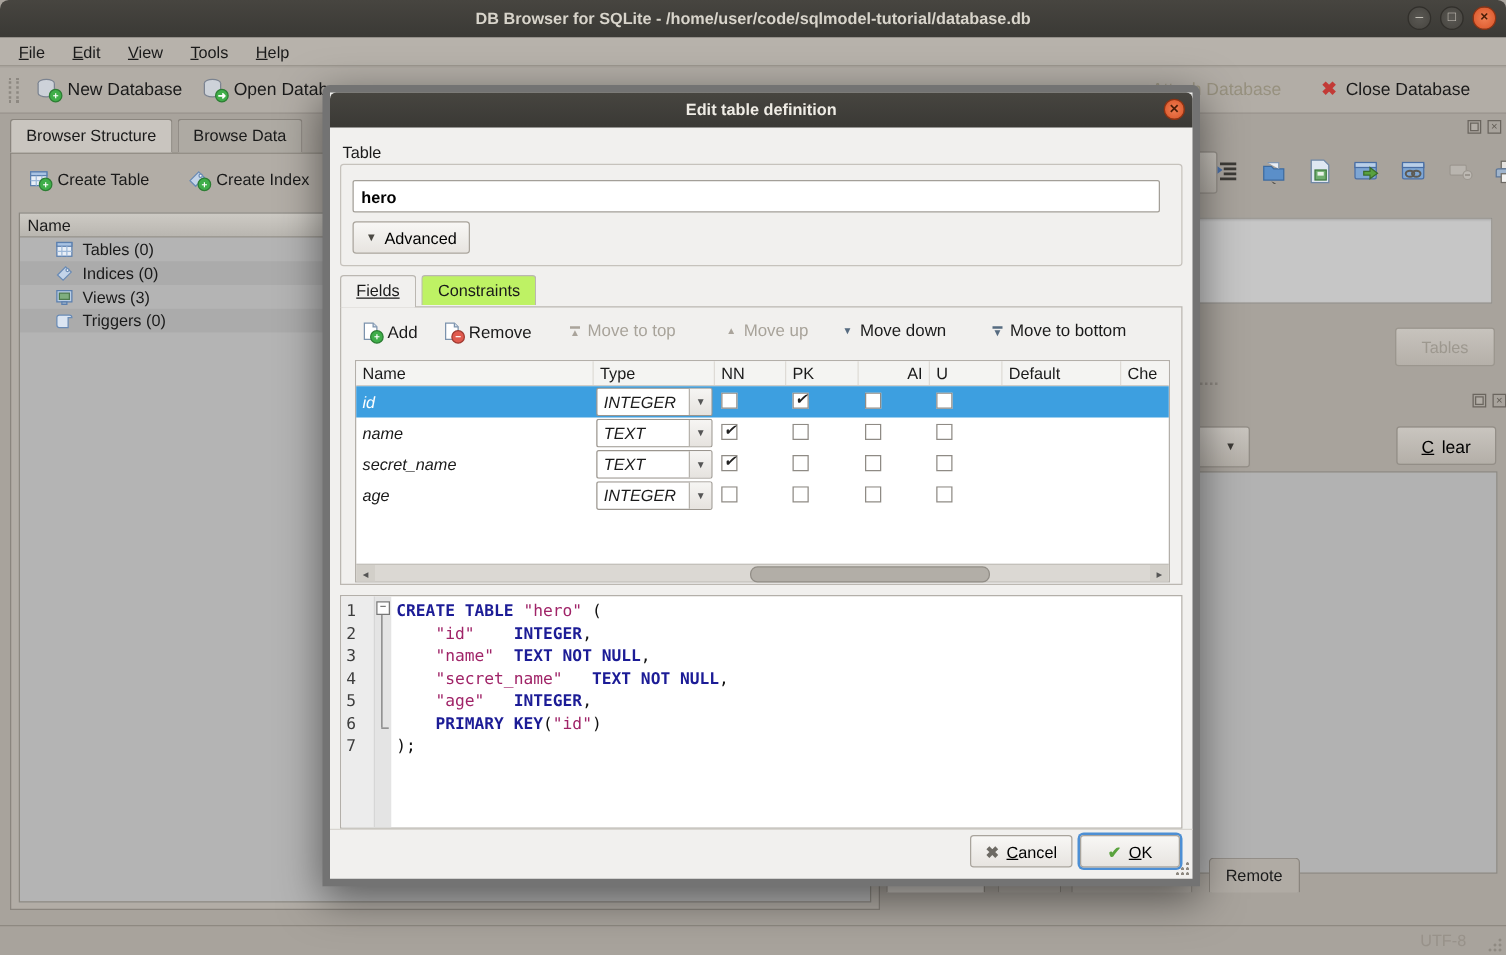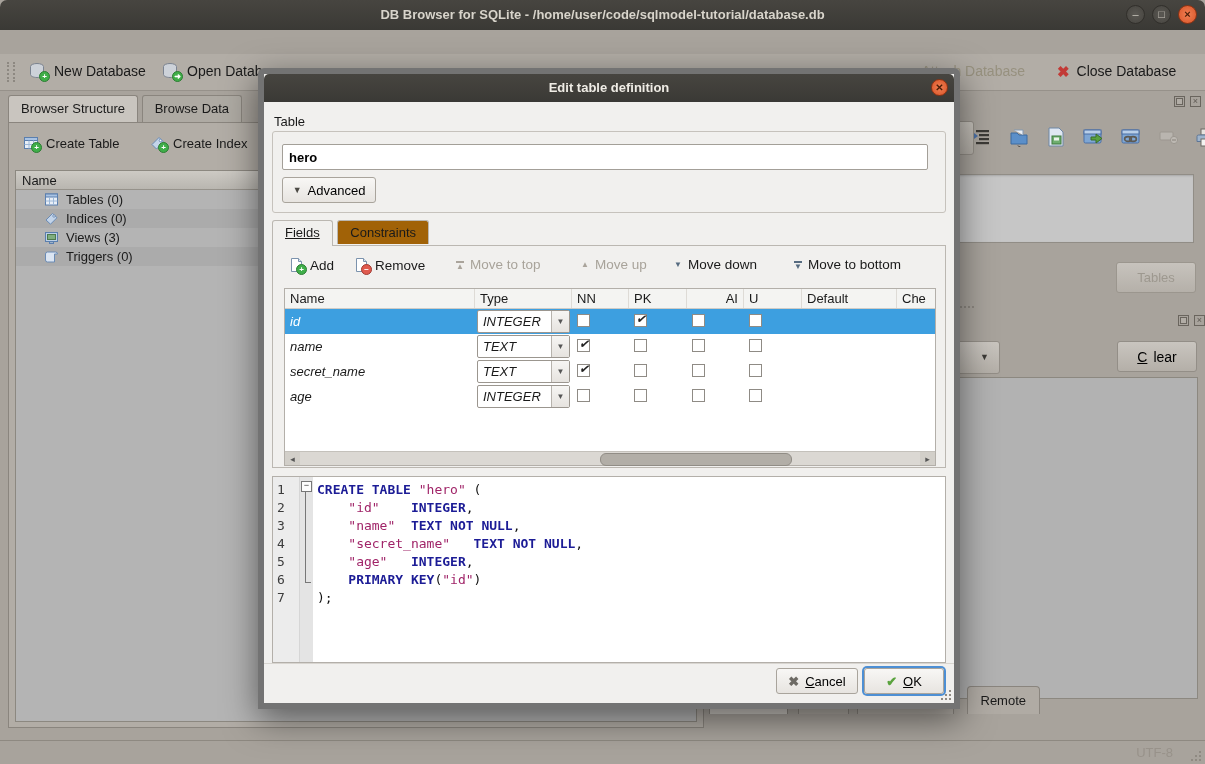--- a/index.html
+++ b/index.html
@@ -40,21 +40,21 @@
   .dialog{left:258px;top:68px;width:690px;height:629px;background:#f1f0ee;border:6px solid #737373;border-radius:6px 6px 0 0;box-shadow:0 10px 34px rgba(0,0,0,.5);z-index:50;}
   .dlg-titlebar{left:0;top:0;width:100%;height:28px;background:linear-gradient(#474540,#3a3935);border-radius:5px 5px 0 0;}
   .dlg-title{width:100%;text-align:center;line-height:28px;color:#efece5;font-weight:bold;}
   .dlg-close{right:6px;top:5px;width:17px;height:17px;border-radius:50%;background:radial-gradient(#f08054,#d95327);border:1px solid #8e3313;color:#4a1d07;font-weight:bold;font-size:10px;line-height:15px;text-align:center;box-sizing:border-box;}
   .groupbox{border:1px solid #c6c2bc;border-radius:3px;background:#f1f0ee;}
   .text-input{box-sizing:border-box;border:1px solid #a39f98;border-radius:2px;background:#fff;font-weight:bold;font-size:13px;padding:0 6px;font-family:"Liberation Sans",sans-serif;}
   .btn{display:inline-flex;align-items:center;justify-content:center;gap:6px;background:linear-gradient(#f8f7f5,#e7e4e0);border:1px solid #a9a49c;border-radius:3px;box-sizing:border-box;font-size:13px;}
   .btn u{text-decoration:underline;}
   .btn.default{box-shadow:0 0 0 2px #4d8fd4;}
   .btn.disabled{color:#9d988f;}
-  .dtab{display:inline-block;border:1px solid #bbb7b1;border-bottom:none;border-radius:3px 3px 0 0;padding:4px 12px;background:#a16207;}
+  .dtab{display:inline-block;border:1px solid #bbb7b1;border-bottom:none;border-radius:3px 3px 0 0;padding:4px 12px;background:#bef264;}
   .dtab.active{background:#f1f0ee;position:relative;z-index:3;padding-bottom:6px;text-decoration:underline;}
   .tabframe{border:1px solid #bbb7b1;background:#f1f0ee;}
   .ftool{display:inline-flex;align-items:center;gap:6px;font-size:13.5px;}
   .ftool.disabled{color:#a8a39a;}
   .mi{display:inline-flex;flex-direction:column;align-items:center;font-size:8px;line-height:5px;color:#5d7астик}
   .tri{font-size:8px;color:#566b80;}
   .tri.off{color:#aaa49b;}
   .mbar{width:8px;height:2px;background:#566b80;margin:1px 0;}
   .mbar.off{background:#aaa49b;}
   
@@ -106,20 +106,27 @@
 
   <div class="abs titlebar">
     <div class="abs title-text">DB Browser for SQLite - /home/user/code/sqlmodel-tutorial/database.db</div>
     <div class="abs winbtns">
       <div class="wbtn">–</div>
       <div class="wbtn">□</div>
       <div class="wbtn close">×</div>
     </div>
   </div>
 
+  <div class="abs menubar">
+    <span class="menu-item"><u>F</u>ile</span>
+    <span class="menu-item"><u>E</u>dit</span>
+    <span class="menu-item"><u>V</u>iew</span>
+    <span class="menu-item"><u>T</u>ools</span>
+    <span class="menu-item"><u>H</u>elp</span>
+  </div>
 
   <div class="abs toolbar">
     <div class="abs tgrip"></div>
     <div class="abs tool-item" style="left:24px;top:4px;">
       <span class="ico">
         <svg width="19" height="18">
             <ellipse cx="9" cy="4.5" rx="6.5" ry="3" fill="#cdd2d9" stroke="#7b8390"></ellipse>
             <path d="M2.5 4.5v8c0 1.6 2.9 3 6.5 3s6.5-1.4 6.5-3v-8" fill="#cdd2d9" stroke="#7b8390"></path>
           </svg>
         <span class="badge green">+</span>

